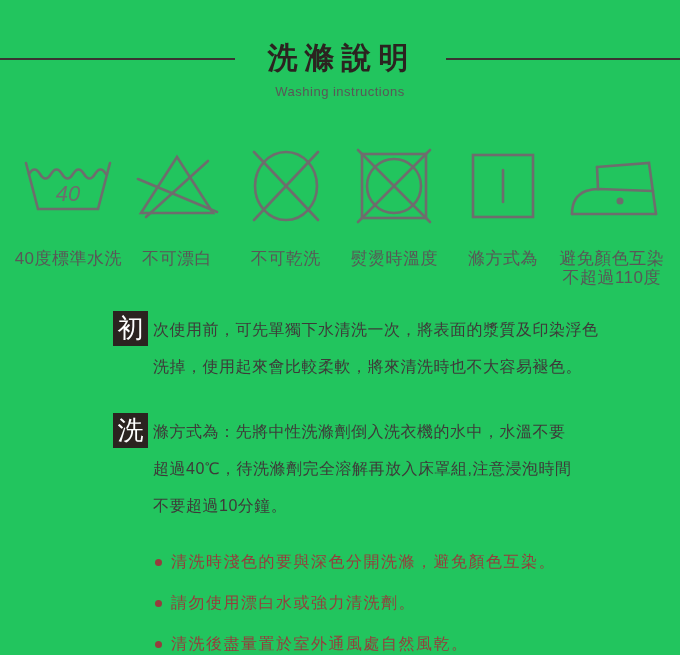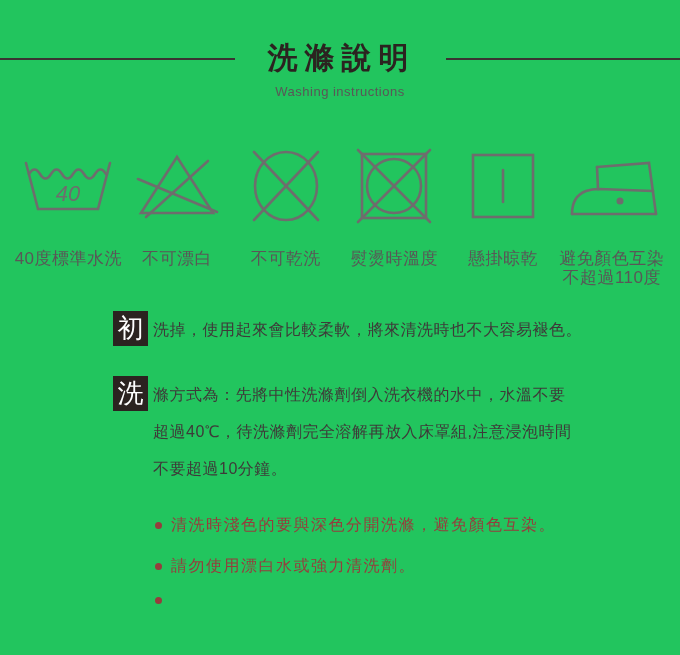--- a/index.html
+++ b/index.html
@@ -151,21 +151,21 @@
       <figcaption class="care-label">熨燙時溫度</figcaption>
     </figure>
 
     <figure class="care-icon">
       <div class="glyph">
         <svg width="66" height="68" viewBox="0 0 66 68">
           <rect x="3" y="3" width="60" height="62"></rect>
           <line x1="33" y1="18" x2="33" y2="50"></line>
         </svg>
       </div>
-      <figcaption class="care-label">懸掛晾乾</figcaption>
+      <figcaption class="care-label">滌方式為</figcaption>
     </figure>
 
     <figure class="care-icon">
       <div class="glyph">
         <svg width="94" height="62" viewBox="0 0 94 62">
           <path d="M32,12 L84,8 L91,59"></path>
           <line x1="7" y1="59" x2="91" y2="59"></line>
           <path d="M7,59 C7,45 13,39 21,36 Q27,34 34,34 L88,36"></path>
           <line x1="32" y1="12" x2="33" y2="34"></line>
           <circle class="fill-dot" cx="55" cy="46" r="3.5"></circle>
@@ -175,20 +175,21 @@
 不超過110度</figcaption>
     </figure>
 
   </section>
 
   <section class="notes">
 
     <div class="para">
       <span class="dropcap">初</span>
       <div class="para-lines">
+        <div>次使用前，可先單獨下水清洗一次，將表面的漿質及印染浮色</div>
         <div>洗掉，使用起來會比較柔軟，將來清洗時也不大容易褪色。</div>
       </div>
     </div>
 
     <div class="para">
       <span class="dropcap">洗</span>
       <div class="para-lines">
         <div>滌方式為：先將中性洗滌劑倒入洗衣機的水中，水溫不要</div>
         <div>超過40℃，待洗滌劑完全溶解再放入床罩組,注意浸泡時間</div>
         <div>不要超過10分鐘。</div>
@@ -199,18 +200,19 @@
       <li>
         <span class="bullet-dot"></span>
         <span>清洗時淺色的要與深色分開洗滌，避免顏色互染。</span>
       </li>
       <li>
         <span class="bullet-dot"></span>
         <span>請勿使用漂白水或強力清洗劑。</span>
       </li>
       <li>
         <span class="bullet-dot"></span>
+        <span>清洗後盡量置於室外通風處自然風乾。</span>
       </li>
     </ul>
 
   </section>
 
 </div>
 
 </body></html>

